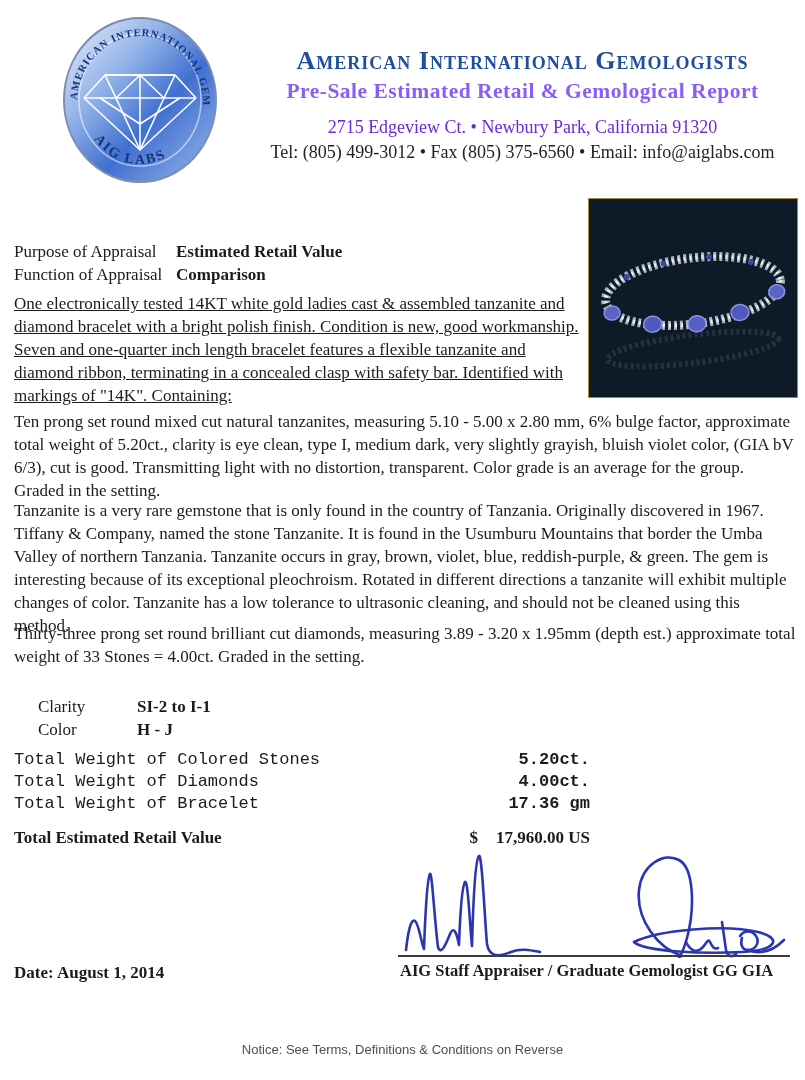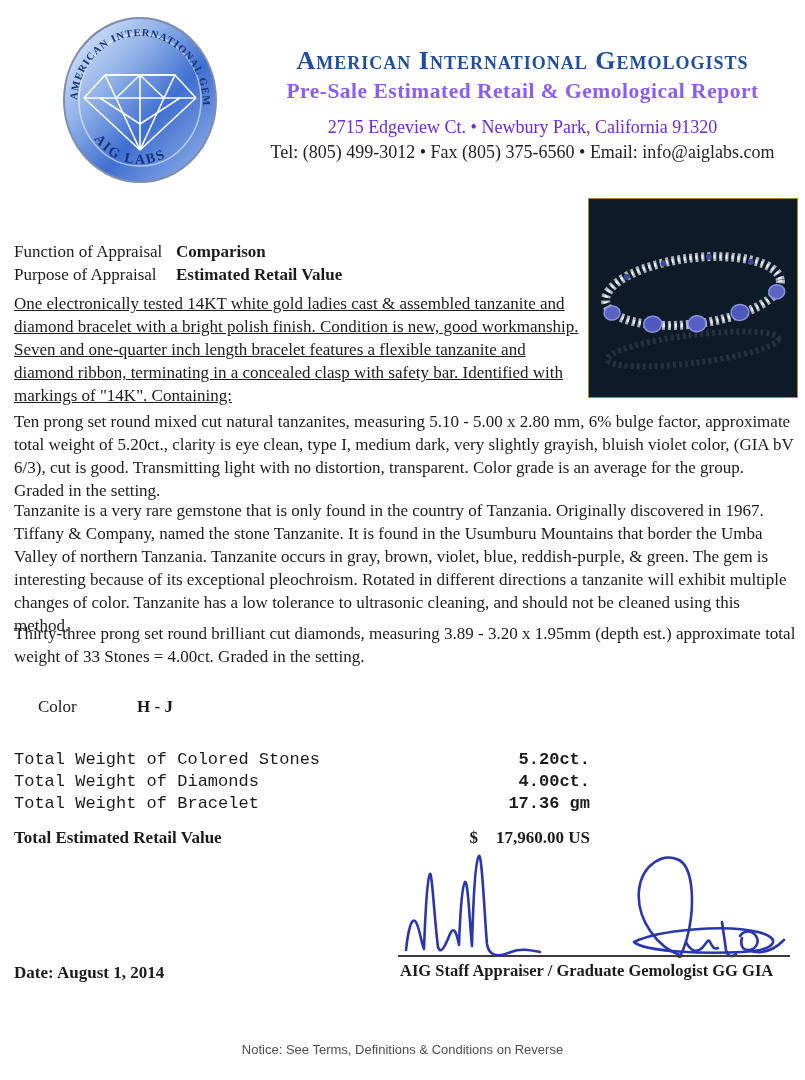--- a/index.html
+++ b/index.html
@@ -123,35 +123,39 @@
         <circle cx="165" cy="70" r="3" fill="#3b4aa0"></circle>
       </g>
       <g transform="rotate(-7 104 150)" opacity="0.15">
         <ellipse cx="104" cy="150" rx="86" ry="14" fill="none" stroke="#aab2c0" stroke-width="6" stroke-dasharray="3 3"></ellipse>
       </g>
     </svg>
   </div>
 
   <div class="kv-block">
     <div class="kv-row">
+      <span class="k">Purpose of Appraisal</span>
+      <span class="v">Estimated Retail Value</span>
+    </div>
+    <div class="kv-row">
       <span class="k">Function of Appraisal</span>
       <span class="v">Comparison</span>
-    </div>
-    <div class="kv-row">
-      <span class="k">Purpose of Appraisal</span>
-      <span class="v">Estimated Retail Value</span>
     </div>
   </div>
 
   <div class="para p1">One electronically tested 14KT white gold ladies cast &amp; assembled tanzanite and diamond bracelet with a bright polish finish. Condition is new, good workmanship.  Seven and one-quarter inch length bracelet features a flexible tanzanite and diamond ribbon, terminating in a concealed clasp with safety bar. Identified with markings of "14K".  Containing:</div>
   <div class="para p2">Ten prong set round mixed cut natural tanzanites, measuring 5.10 - 5.00 x 2.80 mm,  6% bulge factor, approximate total weight of 5.20ct., clarity is eye clean, type I, medium dark, very slightly grayish, bluish violet color, (GIA bV 6/3), cut is good.   Transmitting light with no distortion, transparent. Color grade is an average for the group. Graded in the setting.</div>
   <div class="para p3">Tanzanite is a very rare gemstone that is only found in the country of Tanzania. Originally discovered in 1967. Tiffany &amp; Company, named the stone Tanzanite. It is found in the Usumburu Mountains that border the Umba Valley of northern Tanzania. Tanzanite occurs in gray, brown, violet, blue, reddish-purple, &amp; green. The gem is interesting because of its exceptional pleochroism. Rotated in different directions a tanzanite will exhibit multiple changes of color. Tanzanite has a low tolerance to ultrasonic cleaning, and should not be cleaned using this method.</div>
   <div class="para p4">Thirty-three prong set round brilliant cut diamonds, measuring 3.89 - 3.20 x 1.95mm (depth est.) approximate total weight of 33 Stones = 4.00ct.  Graded in the setting.</div>
 
   <div class="grades">
+    <div class="grade-row">
+      <span class="k">Clarity</span>
+      <span class="v">SI-2 to I-1</span>
+    </div>
     <div class="grade-row">
       <span class="k">Color</span>
       <span class="v">H - J</span>
     </div>
   </div>
 
   <div class="totals">
     <div class="tot-row">
       <span class="k">Total Weight of Colored Stones</span>
       <span class="v">5.20ct.</span>

